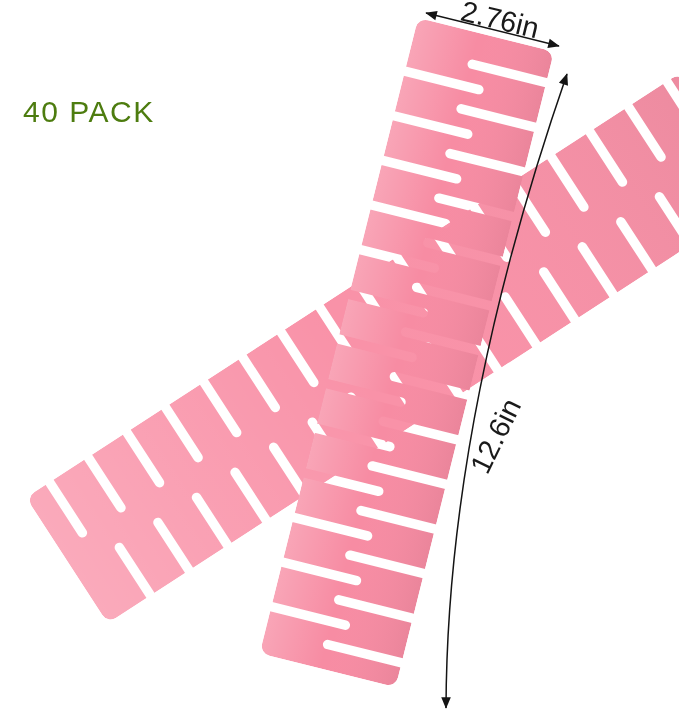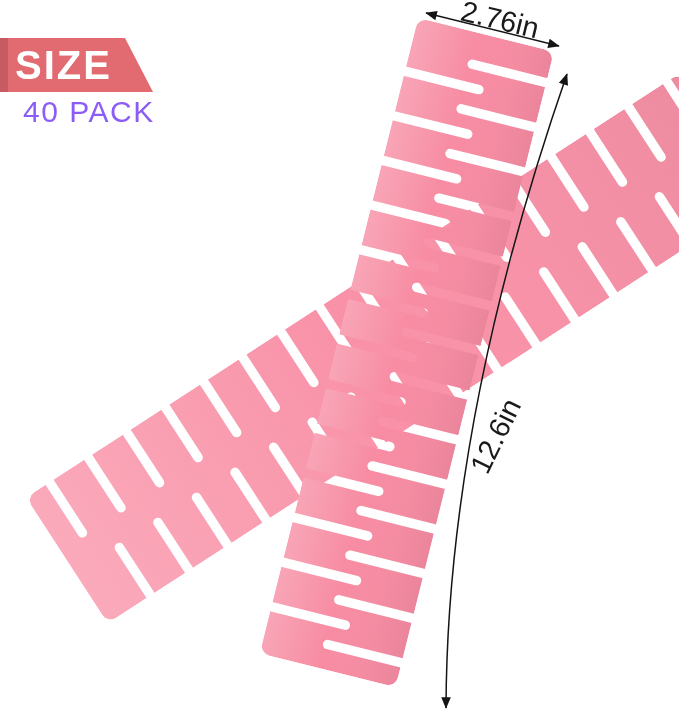--- a/index.html
+++ b/index.html
@@ -128,21 +128,18 @@
     </g>
 
     <g>
       <path class="dim-line" d="M426,13 L559,46" fill="none" stroke-width="1.5" marker-start="url(#arrow)" marker-end="url(#arrow)" stroke="#141414"></path>
     </g>
     <g>
       <path class="dim-line" d="M567,74 Q447,420 446,708" fill="none" stroke-width="1.5" marker-start="url(#arrow)" marker-end="url(#arrow)" stroke="#141414"></path>
     </g>
   </svg>
 
-  <div class="size-badge" style="background: linear-gradient(90deg, rgb(199, 91, 99) 0px, rgb(199, 91, 99) 8px, rgb(225, 107, 113) 8px);">
-    <span style="color: rgb(255, 255, 255);">SIZE</span>
-  </div>
-  <div class="pack-label" style="color: #8b5cf6;">40 PACK</div>
+  <div class="pack-label" style="color: #4d7c0f;">40 PACK</div>
 
   <div class="dim-label width" style="color: rgb(26, 26, 26);">2.76in</div>
   <div class="dim-label length" style="color: rgb(26, 26, 26);">12.6in</div>
 
 </div>
 
 </body></html>

